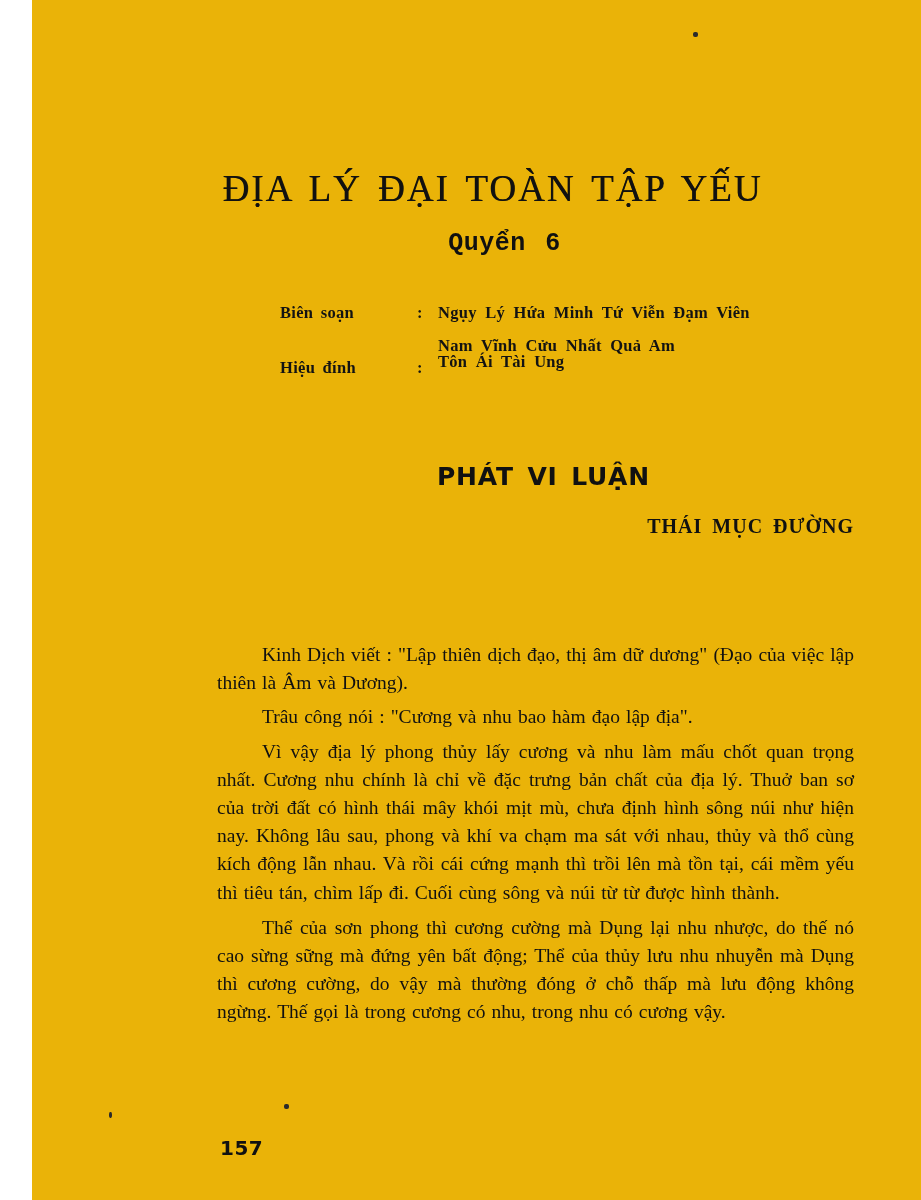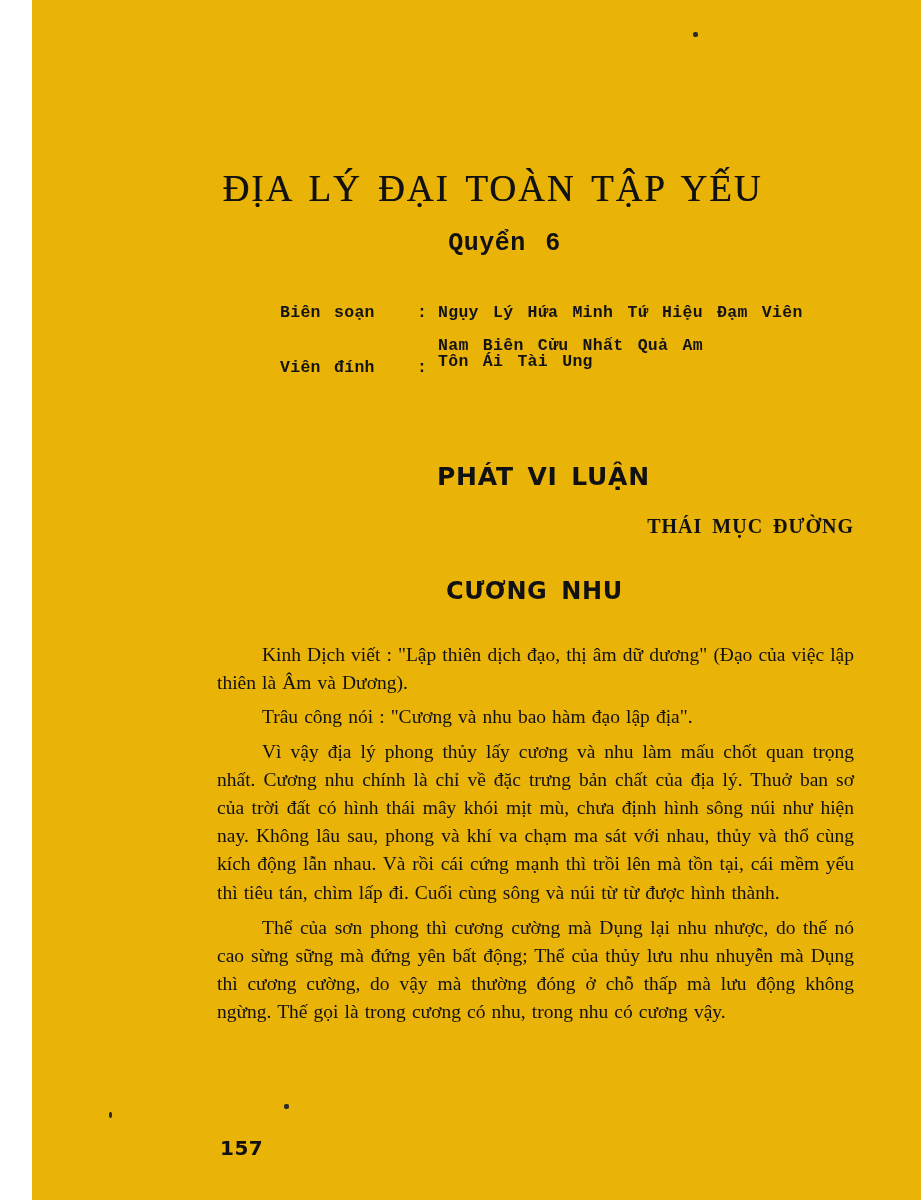--- a/index.html
+++ b/index.html
@@ -55,21 +55,21 @@
     color: #111;
     padding-left: 24px;
   }
 
   
   #credits {
     position: absolute;
     left: 248px;
     top: 303px;
     width: 600px;
-    font-family: Liberation Mono, monospace;
+    font-family: Liberation Serif, serif;
     font-size: 16.5px;
     font-weight: 700;
     color: #131313;
   }
   .credit-row {
     position: relative;
     height: 33px;
   }
   .credit-label {
     position: absolute;
@@ -175,33 +175,32 @@
 
   <div id="title-block">
     <div id="main-title">ĐỊA LÝ ĐẠI TOÀN TẬP YẾU</div>
     <div id="volume-line">Quyển 6</div>
   </div>
 
   <div id="credits">
     <div class="credit-row" id="credit-row-bien-soan">
       <span class="credit-label">Biên soạn</span>
       <span class="credit-colon">:</span>
-      <span class="credit-value">Ngụy Lý Hứa Minh Tứ Hiệu Đạm Viên</span>
+      <span class="credit-value">Ngụy Lý Hứa Minh Tứ Viễn Đạm Viên</span>
     </div>
     <div class="credit-row" id="credit-row-hieu-dinh">
-      <span class="credit-label">Viên đính</span>
+      <span class="credit-label">Hiệu đính</span>
       <span class="credit-colon">:</span>
-      <span class="credit-value">Nam Biên Cửu Nhất Quả Am</span>
+      <span class="credit-value">Nam Vĩnh Cửu Nhất Quả Am</span>
       <span class="credit-value" style="top:16px;">Tôn Ái Tài Ung</span>
     </div>
   </div>
 
   <div id="section-title">PHÁT VI LUẬN</div>
   <div id="author-attribution">THÁI MỤC ĐƯỜNG</div>
-  <div id="subsection-title">CƯƠNG NHU</div>
 
   <div id="body-text">
     <p class="para tight">Kinh Dịch viết : "Lập thiên dịch đạo, thị âm dữ dương" (Đạo của việc lập thiên là Âm và Dương).</p>
     <p class="para tight">Trâu công nói : "Cương và nhu bao hàm đạo lập địa".</p>
     <p class="para">Vì vậy địa lý phong thủy lấy cương và nhu làm mấu chốt quan trọng nhất. Cương nhu chính là chỉ về đặc trưng bản chất của địa lý. Thuở ban sơ của trời đất có hình thái mây khói mịt mù, chưa định hình sông núi như hiện nay. Không lâu sau, phong và khí va chạm ma sát với nhau, thủy và thổ cùng kích động lẫn nhau. Và rồi cái cứng mạnh thì trồi lên mà tồn tại, cái mềm yếu thì tiêu tán, chìm lấp đi. Cuối cùng sông và núi từ từ được hình thành.</p>
     <p class="para">Thể của sơn phong thì cương cường mà Dụng lại nhu nhược, do thế nó cao sừng sững mà đứng yên bất động; Thể của thủy lưu nhu nhuyễn mà Dụng thì cương cường, do vậy mà thường đóng ở chỗ thấp mà lưu động không ngừng. Thế gọi là trong cương có nhu, trong nhu có cương vậy.</p>
   </div>
 
   <div id="page-number">157</div>
 

